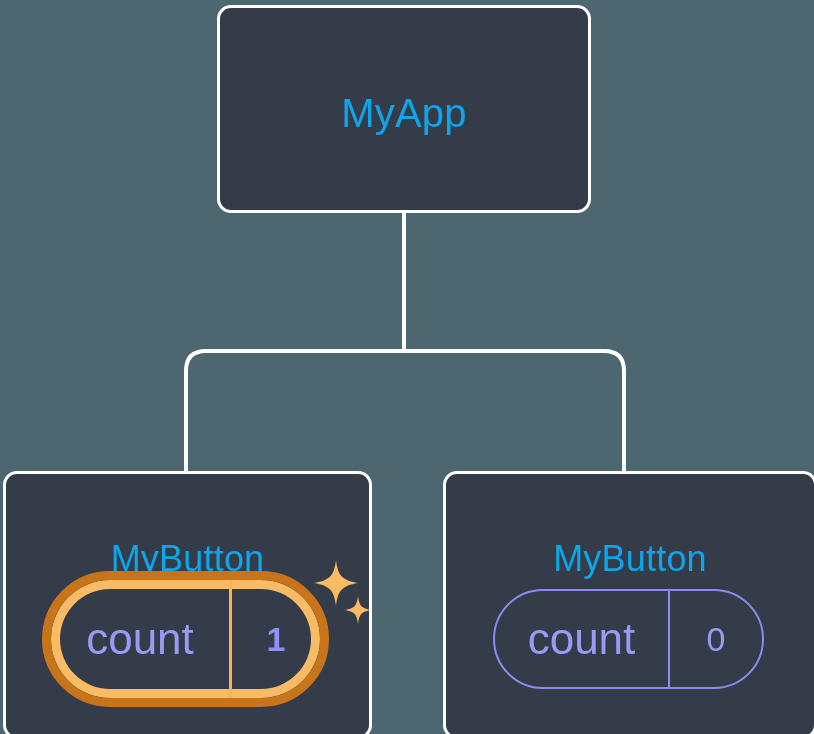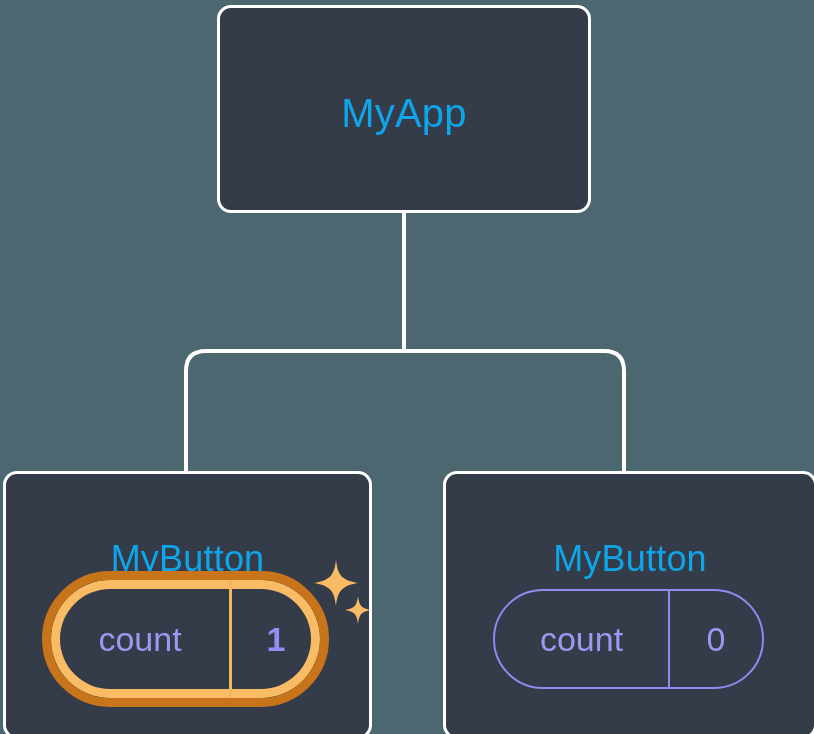--- a/index.html
+++ b/index.html
@@ -129,21 +129,21 @@
   }
 
   .pill-cell {
     display: flex;
     align-items: center;
     justify-content: center;
     white-space: nowrap;
   }
   .pill-key {
     flex: 1 1 auto;
-    font-size: 34px;
+    font-size: 44px;
     font-weight: 400;
   }
   .pill-val {
     flex: 0 0 auto;
     font-size: 34px;
   }
   .pill-left .pill-val { width: 88px; }
   .pill-right .pill-val { width: 92px; }
 
   .pill-divider {

